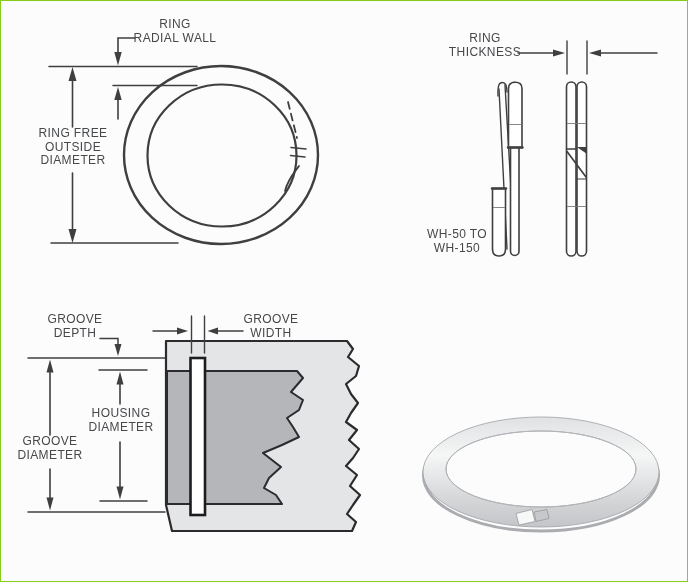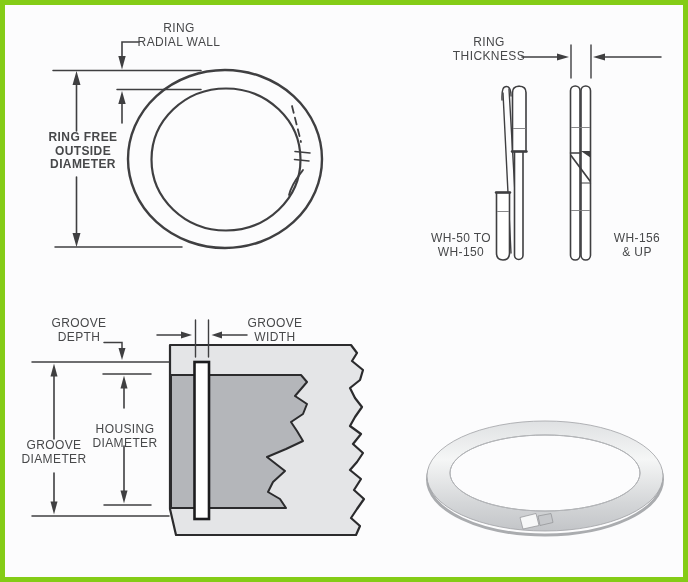--- a/index.html
+++ b/index.html
@@ -1,20 +1,20 @@
 <!DOCTYPE html>
 <html><head>
 <meta charset="utf-8">
 <style>
   html,body{margin:0;padding:0;background:#ffffff;}
   #stage{
     position:relative;
     width:688px;height:582px;
     background:#fcfcfd;
-    border:5px solid #84cc16;
+    border:1px solid #84cc16;
     box-sizing:border-box;
     overflow:hidden;
     font-family:"Liberation Sans", sans-serif;
   }
   #artwork{position:absolute;left:0;top:0;}
   .lbl{
     position:absolute;
     color:#47484a;
     font-size:12px;
     line-height:13.5px;
@@ -140,38 +140,36 @@
            M445,468 a95,38 0 1 0 190,0 a95,38 0 1 0 -190,0 Z"></path>
       <ellipse cx="540" cy="468" rx="95" ry="38" fill="none" stroke="#b3b5b8" stroke-width="1"></ellipse>
       <polygon points="515,512.5 531,508.5 534,520.5 518,524" fill="#f7f8f8" stroke="#8f9194" stroke-width="0.7"></polygon>
       <polygon points="533,511 546,508.5 548,517.5 535,520.5" fill="#c6c8cb" stroke="#8f9194" stroke-width="0.7"></polygon>
     </g>
   </svg>
 
   <div class="lbl" style="left:124px;top:17px;width:100px;">RING
 RADIAL WALL</div>
 
-  <div class="lbl" style="left:28px;top:126px;width:100px;font-weight:bold;">RING FREE
+  <div class="lbl" style="left:22px;top:126px;width:100px;">RING FREE
 OUTSIDE
 DIAMETER</div>
 
   <div class="lbl" style="left:434px;top:31px;width:100px;">RING
 THICKNESS</div>
 
   <div class="lbl left" style="left:411px;top:227px;width:90px;">WH-50 TO
 WH-150</div>
 
-  <div class="lbl left" style="left:592px;top:227px;width:80px;">WH-156
-&amp; UP</div>
 
   <div class="lbl" style="left:34px;top:312px;width:80px;">GROOVE
 DEPTH</div>
 
   <div class="lbl" style="left:230px;top:312px;width:80px;">GROOVE
 WIDTH</div>
 
-  <div class="lbl" style="left:74px;top:406px;width:92px;margin-top:12px;">HOUSING
+  <div class="lbl" style="left:74px;top:406px;width:92px;">HOUSING
 DIAMETER</div>
 
   <div class="lbl" style="left:8px;top:434px;width:82px;">GROOVE
 DIAMETER</div>
 
 </div>
 
 </body></html>

